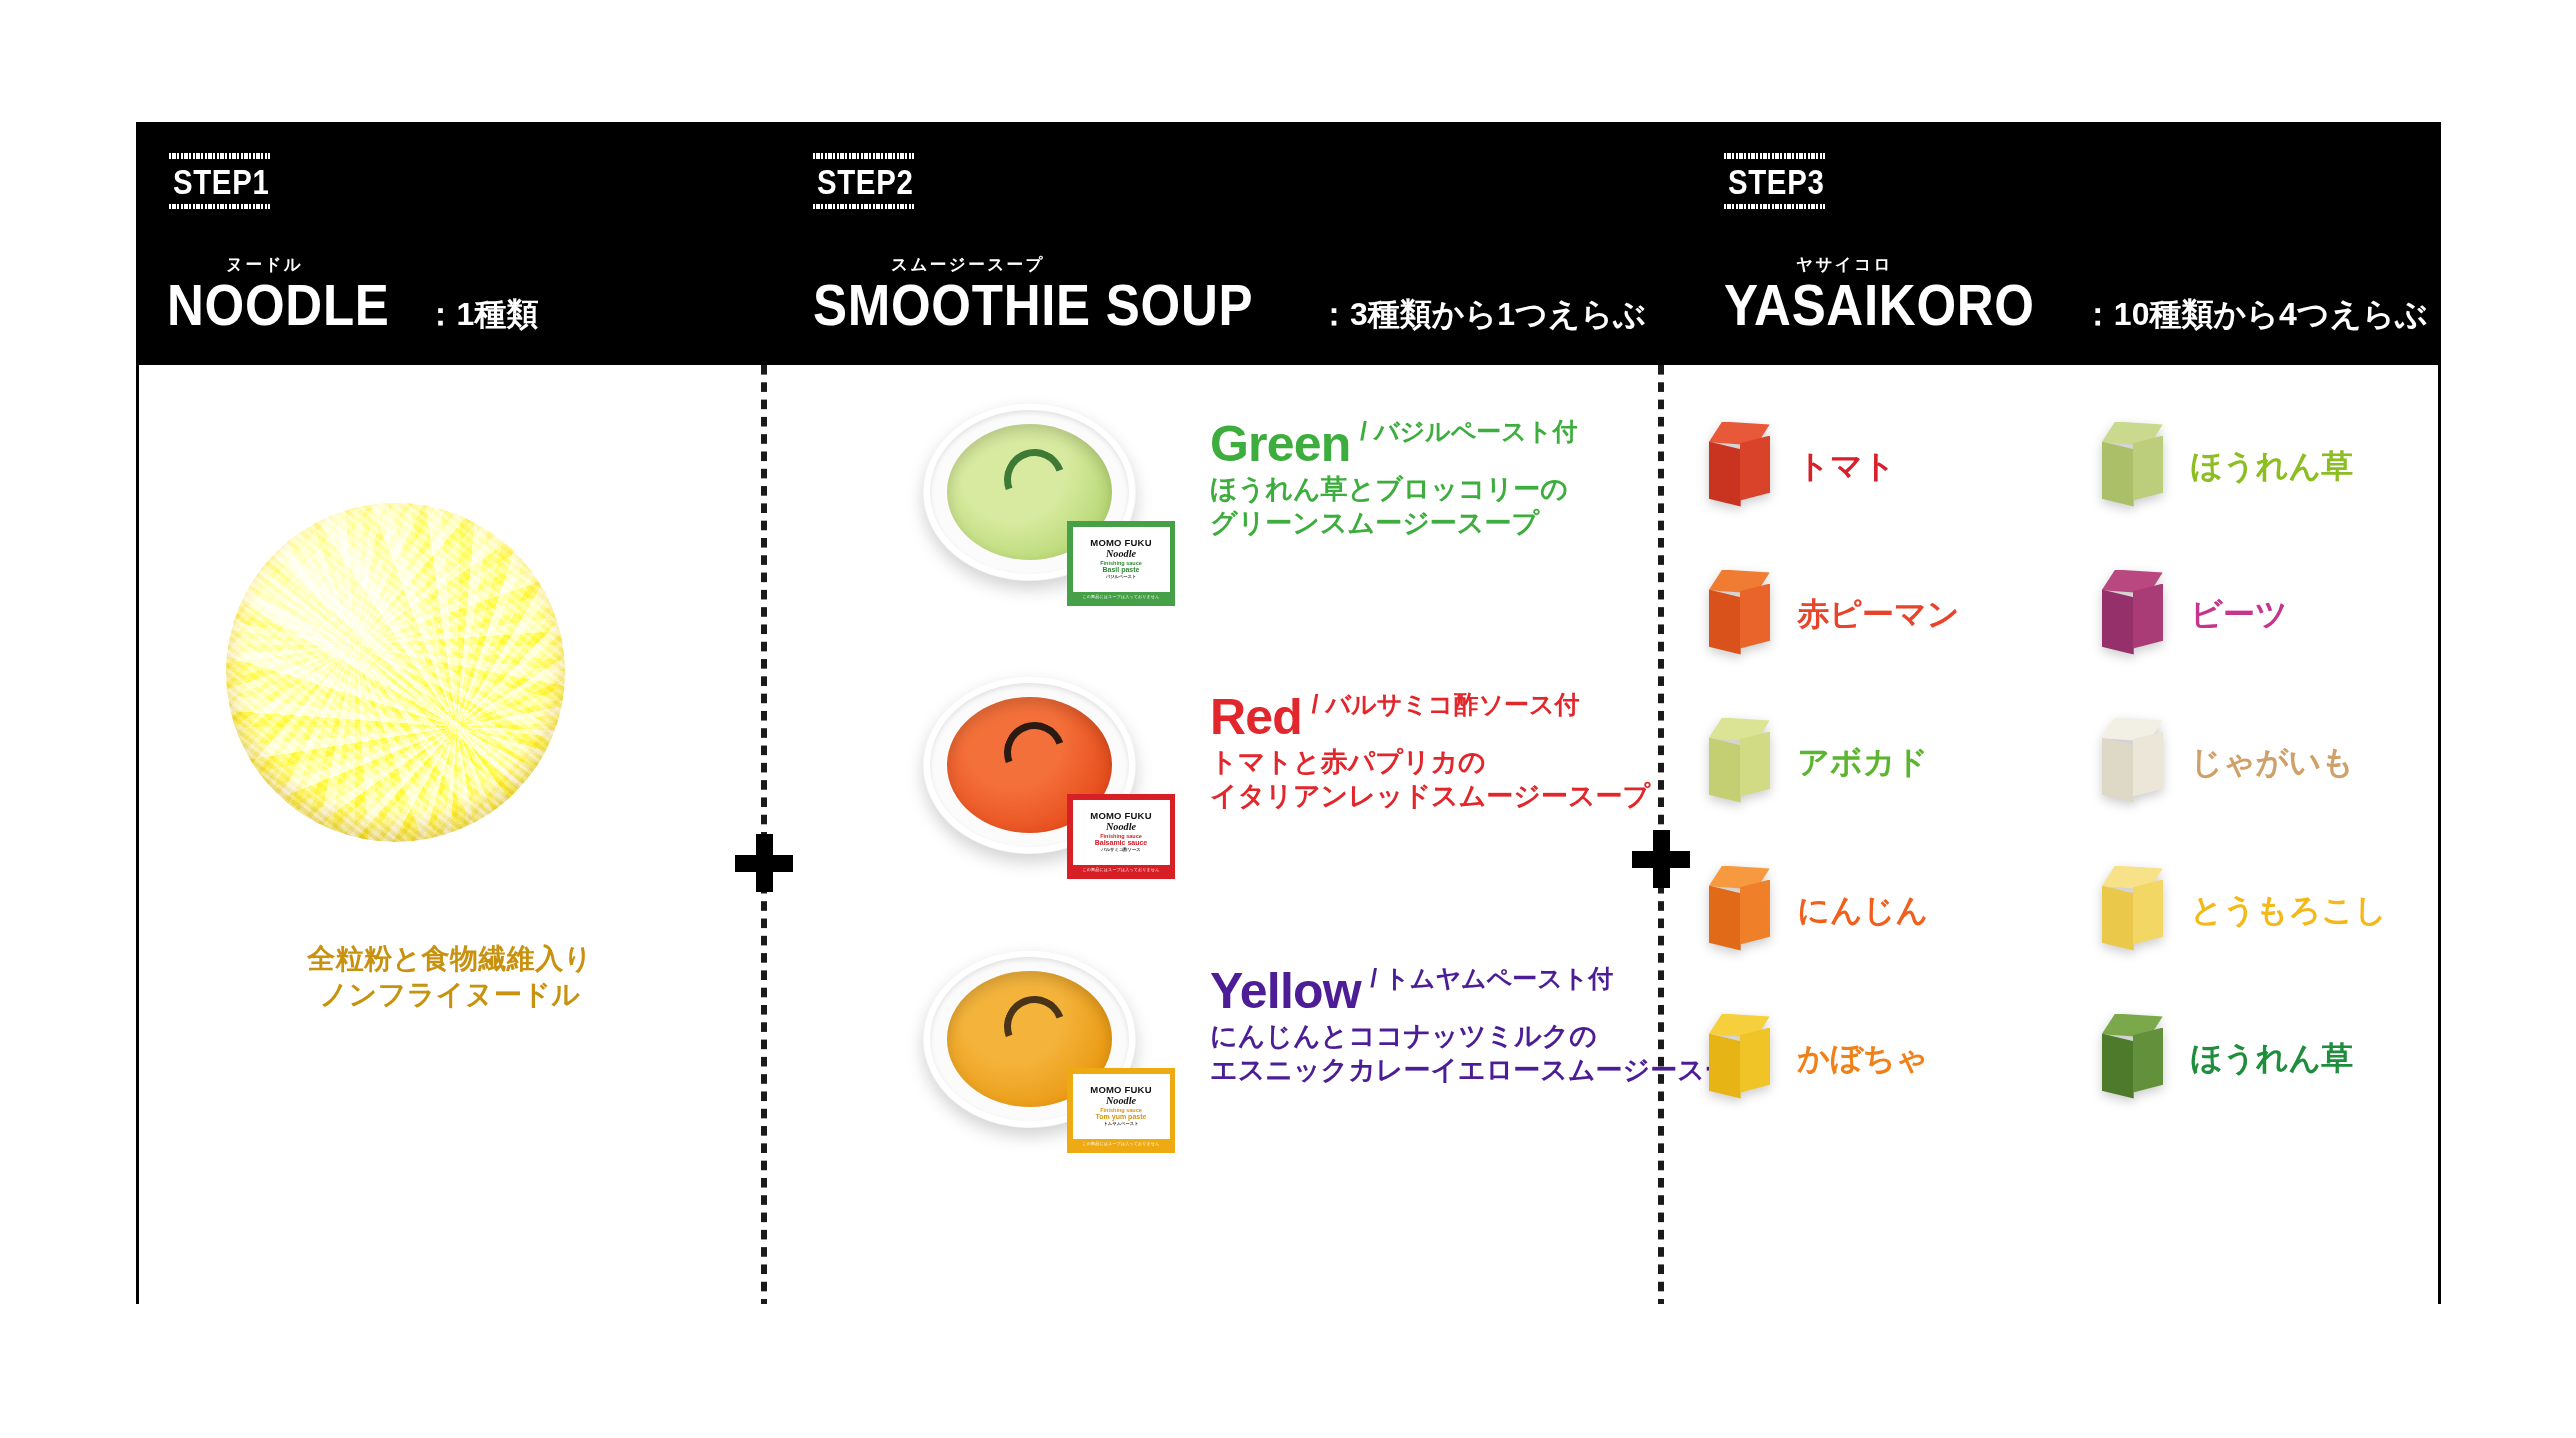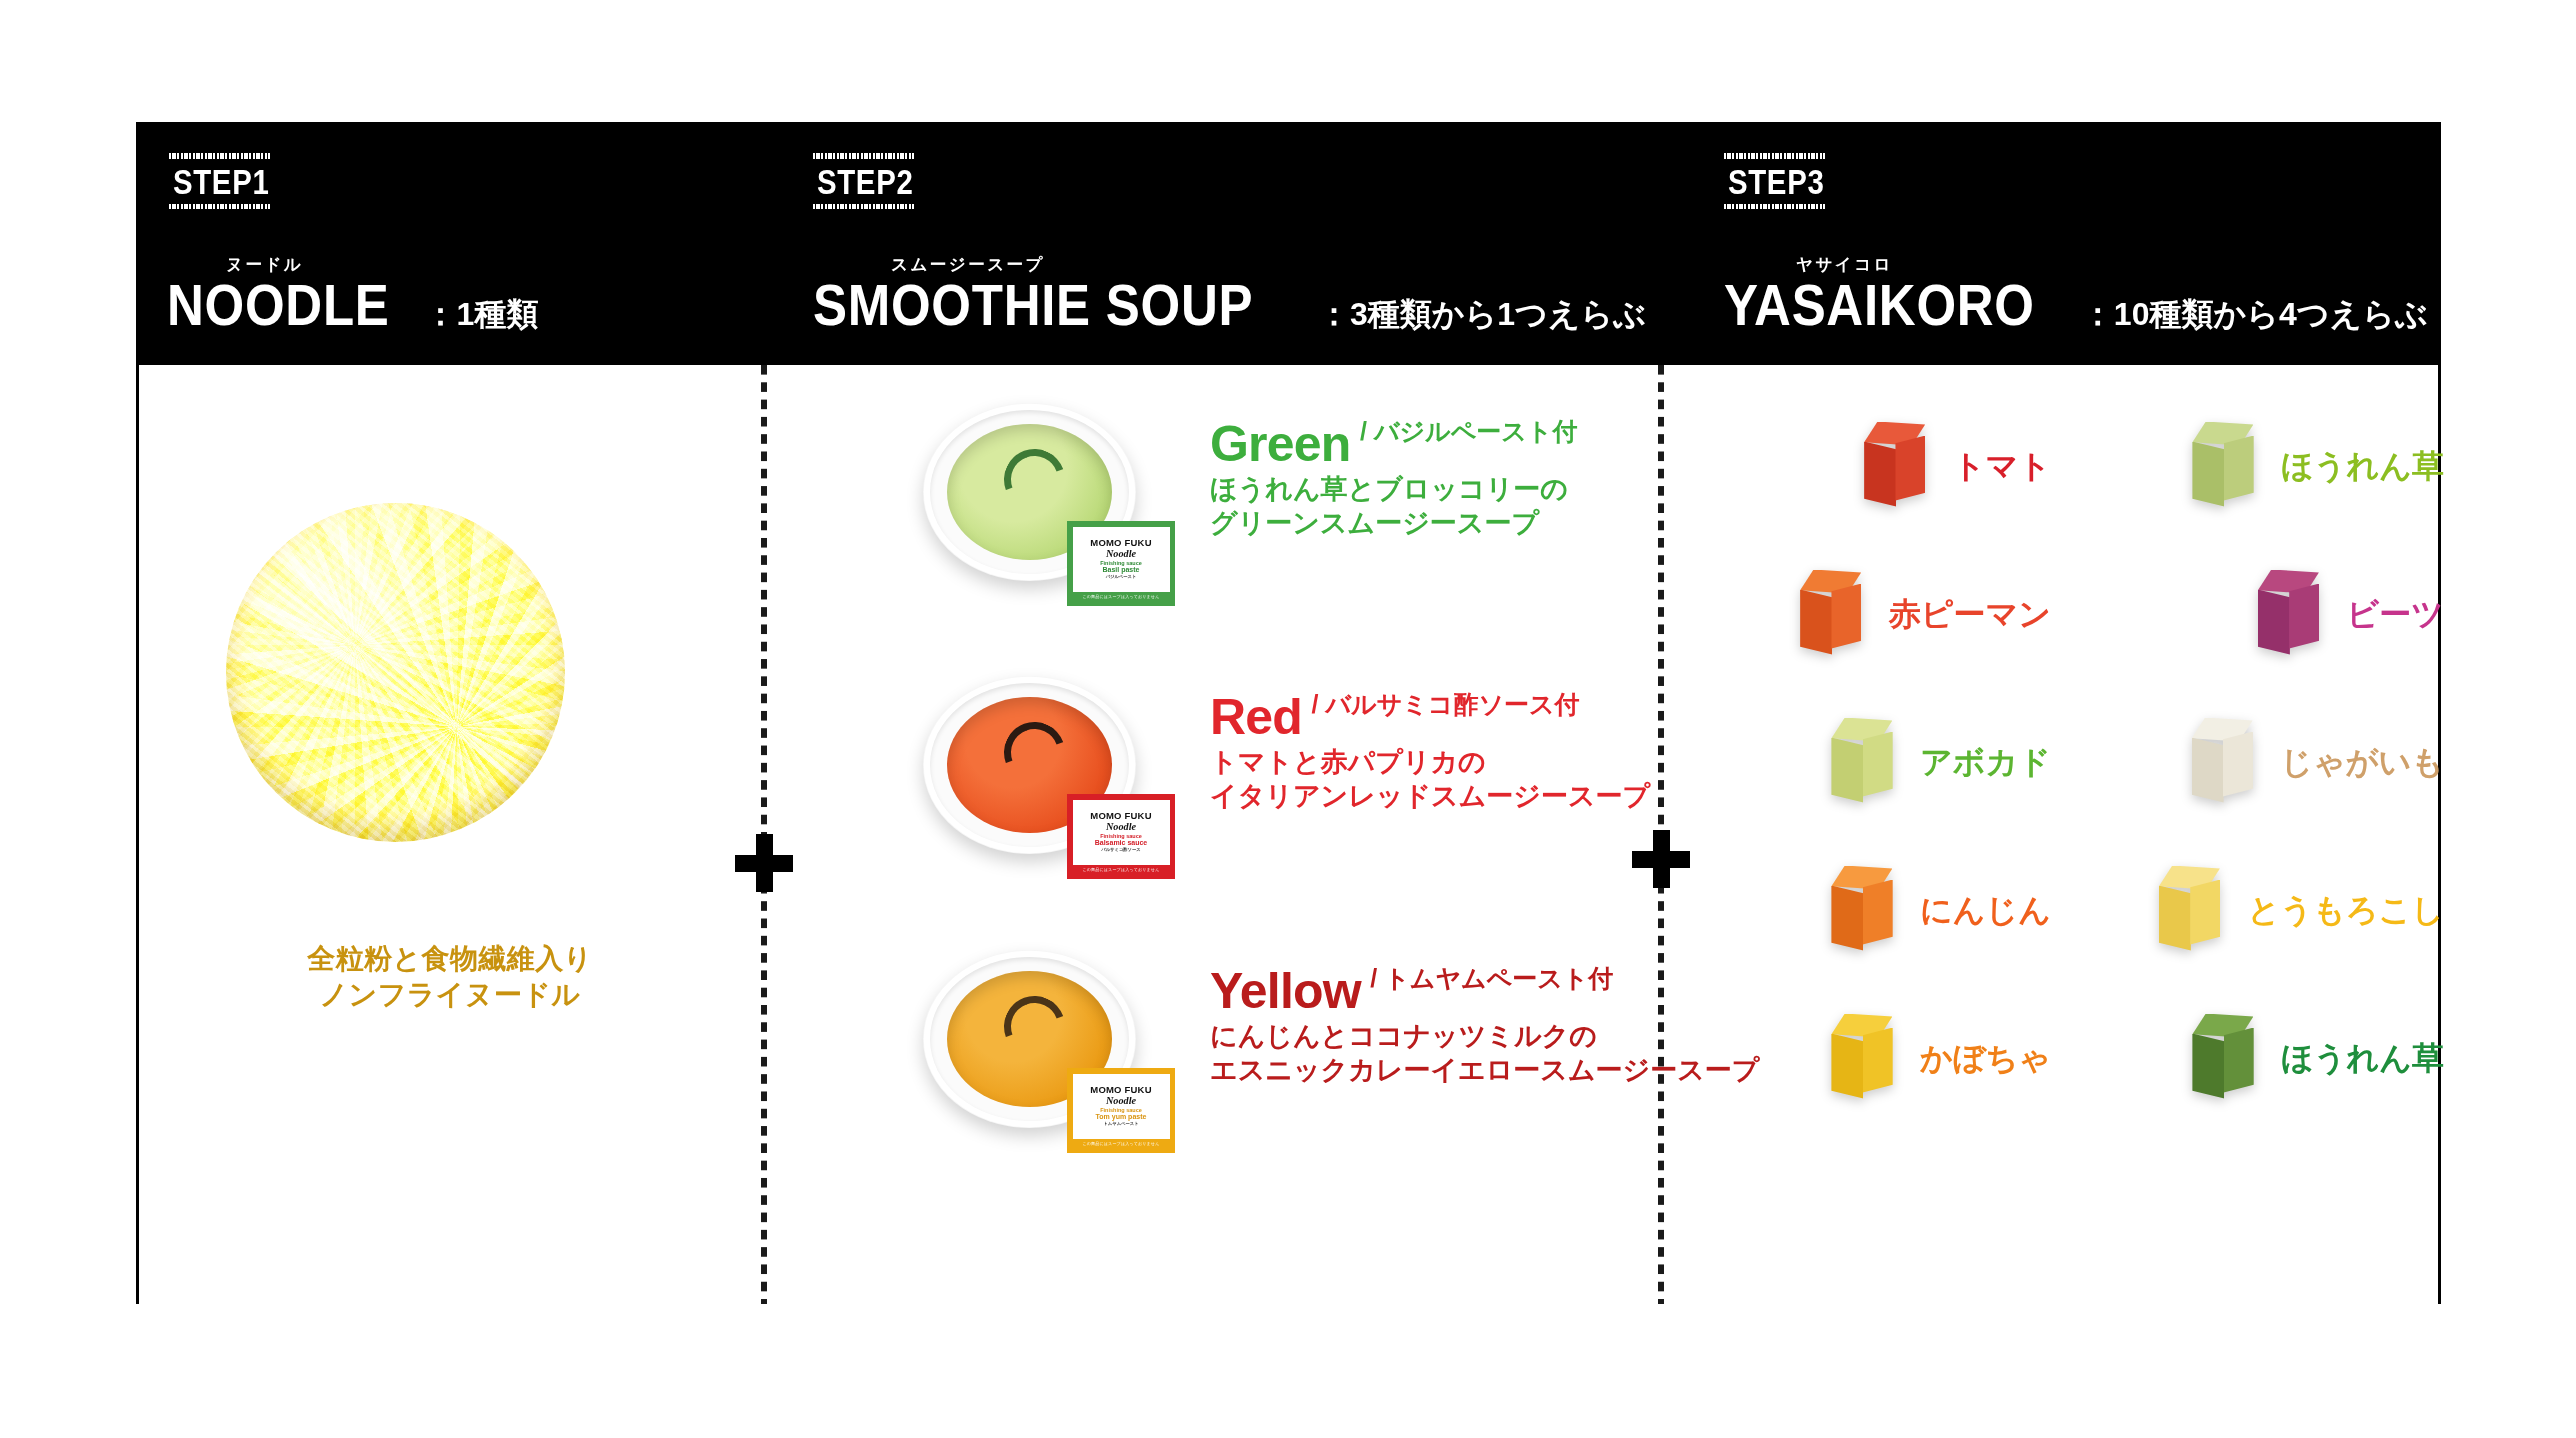--- a/index.html
+++ b/index.html
@@ -170,30 +170,30 @@
   .pk-foot{font-size:4px;color:#fff;text-align:center;margin-top:2.4px;letter-spacing:0.2px;}
 
   .soup-text{position:absolute;left:449px;top:30px;width:441px;}
   .soup-head{display:flex;align-items:flex-start;white-space:nowrap;margin-bottom:3.2px;}
   .soup-name{font-size:50px;font-weight:700;line-height:1;letter-spacing:-0.8px;}
   .soup-sub{font-size:25px;font-weight:700;line-height:1;margin-left:9.5px;}
   .soup-desc{font-size:27px;font-weight:700;line-height:1.26;}
   .soup-desc div{white-space:nowrap;}
   .c-green{color:#3DAE3D;}
   .c-red{color:#E1262C;}
-  .c-yellow{color:#b91c1c;}
+  .c-yellow{color:#4c1d95;}
 
   
   #col3{position:absolute;left:1519px;top:0;width:786px;height:100%;}
   .veg-grid{
     position:absolute;left:0;top:32px;width:100%;
     display:grid;grid-template-columns:1fr 1fr;
     row-gap:11px;column-gap:0;
   }
-  .veg-cell{display:flex;align-items:center;height:137px;padding-left:46px;box-sizing:border-box;justify-content:flex-end;}
+  .veg-cell{display:flex;align-items:center;height:137px;padding-left:46px;box-sizing:border-box;}
   .cube{
     position:relative;width:76px;height:88px;flex:0 0 auto;margin-right:17.3px;
     filter:drop-shadow(0 4px 5.5px rgba(0,0,0,.20));
   }
   .cube .top{
     position:absolute;left:4.7px;top:0;width:61px;height:24px;
     clip-path:polygon(22% 0%,100% 12%,78% 100%,0% 86%);
   }
   .cube .lf{position:absolute;left:4.7px;top:20px;width:32px;height:65px;}
   .cube .rt{position:absolute;left:36px;top:14px;width:30px;height:65px;}

